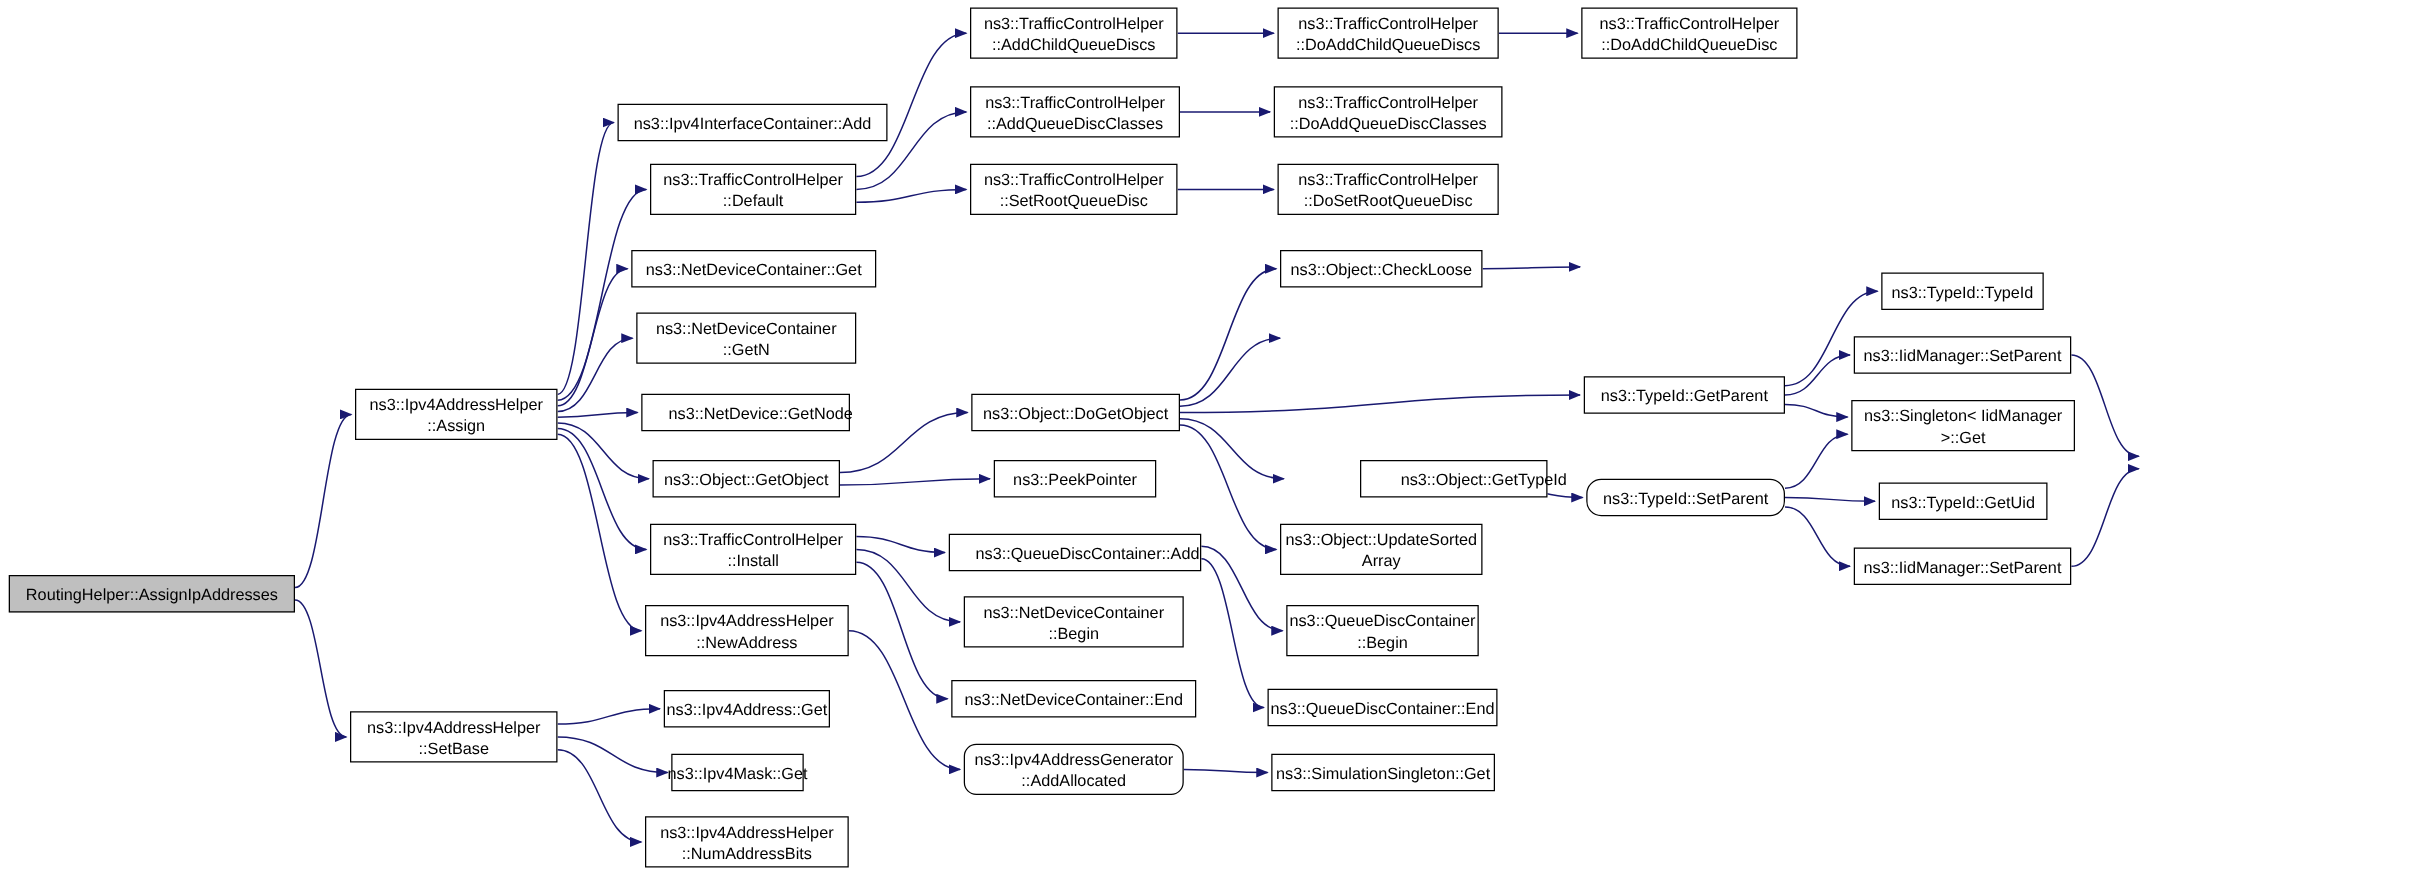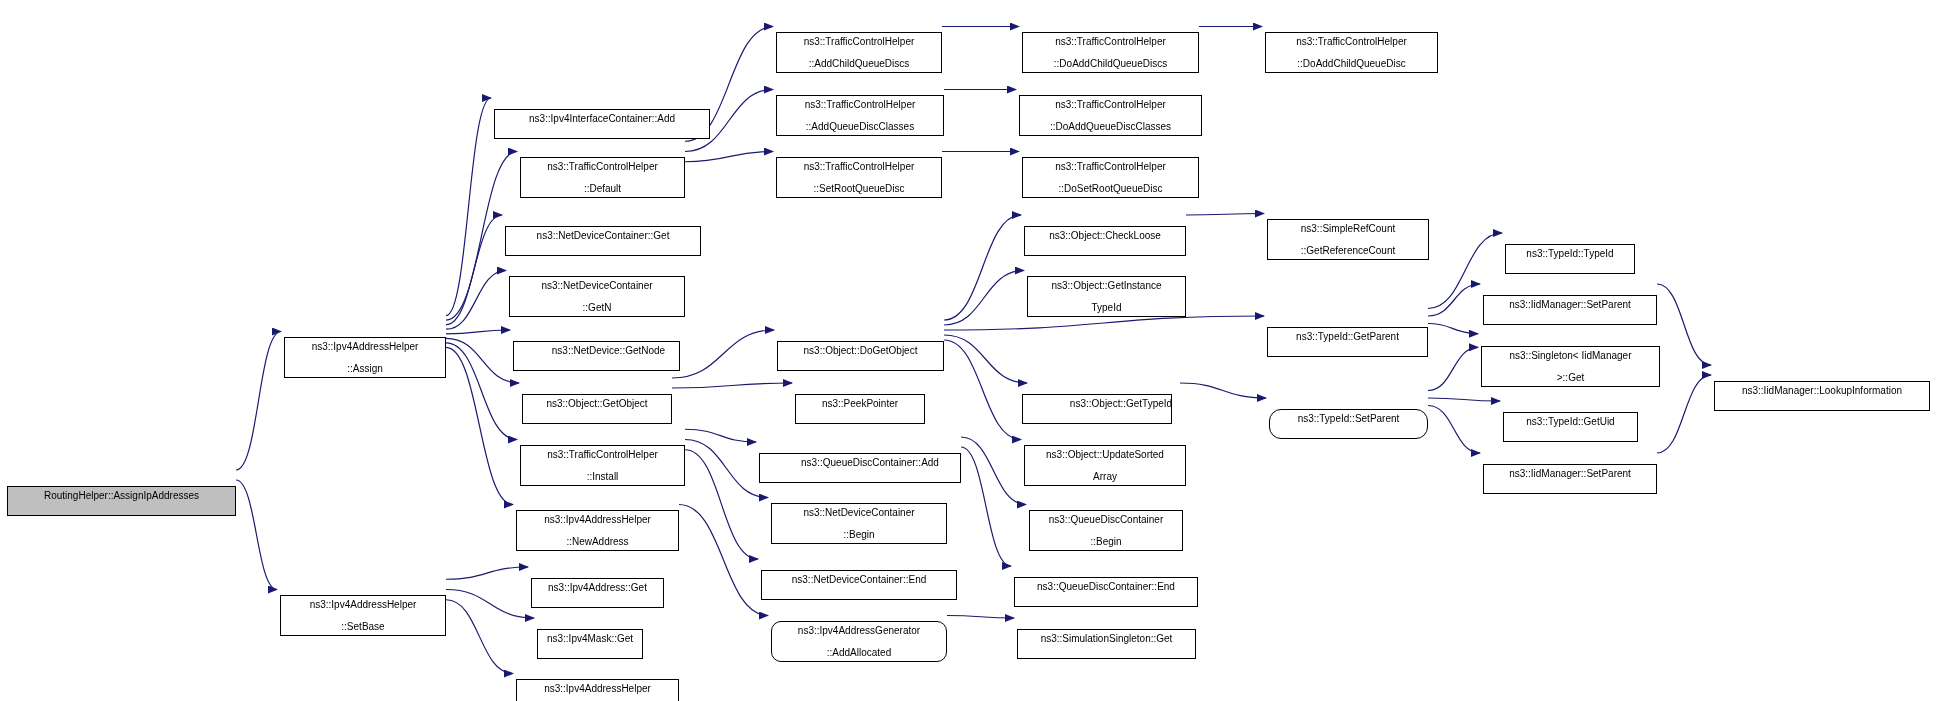--- a/index.html
+++ b/index.html
@@ -27,27 +27,26 @@
   }
   .node {
     position: absolute;
     box-sizing: border-box;
     background: var(--node-fill, #ffffff);
     border: 1px solid var(--node-border, #000000);
     color: var(--text, #000000);
     display: flex;
     flex-direction: column;
     align-items: center;
-    justify-content: space-between;
+    justify-content: center;
     text-align: center;
-    font-size: 10px;
+    font-size: 13px;
     line-height: 17px;
     white-space: nowrap;
     cursor: pointer;
-    margin-top: 26px;
   }
   .node.root {
     background: var(--root-fill, #bfbfbf);
     cursor: default;
   }
   .node .line {
     display: block;
   }
 </style>
 </head>
@@ -194,49 +193,41 @@
       <span class="line">ns3::TrafficControlHelper</span>
       <span class="line">::DoAddQueueDiscClasses</span>
     </div>
     <div class="node" style="left: 1022px; top: 131px; width: 177px; height: 41px;">
       <span class="line">ns3::TrafficControlHelper</span>
       <span class="line">::DoSetRootQueueDisc</span>
     </div>
     <div class="node" style="left: 1024px; top: 200px; width: 162px; height: 30px;">
       <span class="line">ns3::Object::CheckLoose</span>
     </div>
-    <div class="node" style="left: 1027px; top: 250px; width: 159px; height: 41px;">
-      <span class="line">ns3::Object::GetInstance</span>
-      <span class="line">TypeId</span>
-    </div>
-    <div class="node" style="left: 1022px; top: 368px; width: 150px; height: 30px; padding-left: 48px;">
+    <div class="node" style="left: 1088px; top: 368px; width: 150px; height: 30px; padding-left: 48px;">
       <span class="line">ns3::Object::GetTypeId</span>
     </div>
     <div class="node" style="left: 1024px; top: 419px; width: 162px; height: 41px;">
       <span class="line">ns3::Object::UpdateSorted</span>
       <span class="line">Array</span>
     </div>
     <div class="node" style="left: 1029px; top: 484px; width: 154px; height: 41px;">
       <span class="line">ns3::QueueDiscContainer</span>
       <span class="line">::Begin</span>
     </div>
     <div class="node" style="left: 1014px; top: 551px; width: 184px; height: 30px;">
       <span class="line">ns3::QueueDiscContainer::End</span>
     </div>
     <div class="node" style="left: 1017px; top: 603px; width: 179px; height: 30px;">
       <span class="line">ns3::SimulationSingleton::Get</span>
     </div>
     <div class="node" style="left: 1265px; top: 6px; width: 173px; height: 41px;">
       <span class="line">ns3::TrafficControlHelper</span>
       <span class="line">::DoAddChildQueueDisc</span>
     </div>
-    <div class="node" style="left: 1267px; top: 193px; width: 162px; height: 41px;">
-      <span class="line">ns3::SimpleRefCount</span>
-      <span class="line">::GetReferenceCount</span>
-    </div>
     <div class="node" style="left: 1267px; top: 301px; width: 161px; height: 30px;">
       <span class="line">ns3::TypeId::GetParent</span>
     </div>
     <div class="node" style="left: 1269px; top: 383px; width: 159px; height: 30px; border-radius: 12px;">
       <span class="line">ns3::TypeId::SetParent</span>
     </div>
     <div class="node" style="left: 1505px; top: 218px; width: 130px; height: 30px;">
       <span class="line">ns3::TypeId::TypeId</span>
     </div>
     <div class="node" style="left: 1483px; top: 269px; width: 174px; height: 30px;">
@@ -245,16 +236,13 @@
     <div class="node" style="left: 1481px; top: 320px; width: 179px; height: 41px;">
       <span class="line">ns3::Singleton&lt; IidManager</span>
       <span class="line">&gt;::Get</span>
     </div>
     <div class="node" style="left: 1503px; top: 386px; width: 135px; height: 30px;">
       <span class="line">ns3::TypeId::GetUid</span>
     </div>
     <div class="node" style="left: 1483px; top: 438px; width: 174px; height: 30px;">
       <span class="line">ns3::IidManager::SetParent</span>
     </div>
-    <div class="node" style="left: 1714px; top: 355px; width: 216px; height: 30px;">
-      <span class="line">ns3::IidManager::LookupInformation</span>
-    </div>
   </div>
 
 </body></html>

